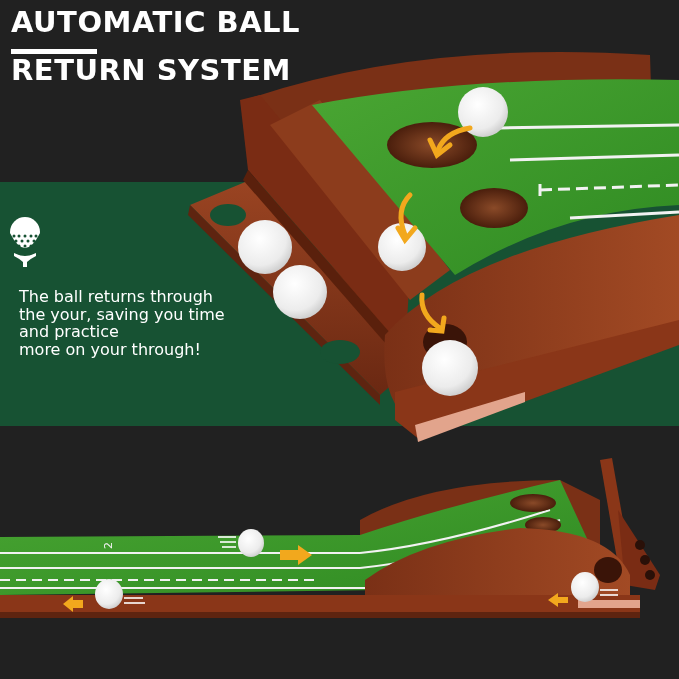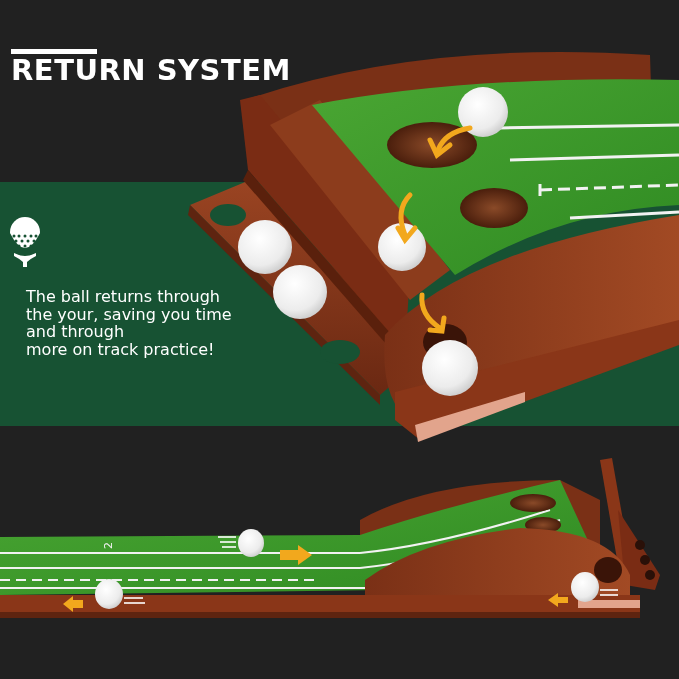--- a/index.html
+++ b/index.html
@@ -4,21 +4,21 @@
 <style>
   html,body{margin:0;padding:0;}
   body{width:679px;height:679px;overflow:hidden;background:#212121;position:relative;font-family:"DejaVu Sans","Liberation Sans",sans-serif;}
   .stage{position:absolute;inset:0;}
   .green-band{position:absolute;left:0;top:182px;width:679px;height:244px;background:#175233;}
   .title{position:absolute;left:11px;color:#fff;font-weight:bold;font-size:29px;letter-spacing:0.5px;line-height:1;white-space:nowrap;}
   .title.l1{top:8px;}
   .title.l2{top:56px;}
   .title-rule{position:absolute;left:11px;top:49px;width:86px;height:5px;background:#fff;}
   .tee-icon{position:absolute;left:8px;top:215px;width:34px;height:56px;}
-  .desc{position:absolute;left:26px;top:288px;color:#fff;font-size:16px;line-height:17.5px;}
+  .desc{position:absolute;left:19px;top:288px;color:#fff;font-size:16px;line-height:17.5px;}
   .desc div{white-space:nowrap;}
   svg.scene{position:absolute;left:0;top:0;}
 </style>
 </head>
 <body>
 
 <div class="stage">
 
   <div class="green-band"></div>
 
@@ -144,20 +144,21 @@
 
     <g fill="#f2a81d">
       <path d="M280 550 L298 550 L298 545 L312 555 L298 565 L298 560 L280 560 Z"></path>
       <path d="M83 600 L73 600 L73 596 L63 604 L73 612 L73 608 L83 608 Z"></path>
       <path d="M568 597 L558 597 L558 593 L548 600 L558 607 L558 603 L568 603 Z"></path>
     </g>
 
     <text x="112" y="549" fill="#f2f2f2" font-size="11" font-family="DejaVu Sans, sans-serif" transform="rotate(-90 112 549)">2</text>
   </svg>
 
+  <div class="title l1">AUTOMATIC BALL</div>
   <div class="title-rule"></div>
   <div class="title l2">RETURN SYSTEM</div>
 
   <svg class="tee-icon" viewBox="0 0 34 56">
     <circle cx="17" cy="17" r="15" fill="#ffffff"></circle>
     <rect x="2" y="18" width="30" height="16" fill="#175233"></rect>
     <path d="M2 18 Q17 48 32 18 Z" fill="#ffffff"></path>
     <g fill="#175233">
       <circle cx="6" cy="21" r="1.5"></circle>
         <circle cx="11" cy="21" r="1.5"></circle>
@@ -171,16 +172,16 @@
       <circle cx="11" cy="31" r="1.5"></circle>
         <circle cx="17" cy="31" r="1.5"></circle>
         <circle cx="23" cy="31" r="1.5"></circle>
     </g>
     <path d="M6 38 Q17 44 28 38 L28 41 Q22 44 19 47 L19 52 L15 52 L15 47 Q12 44 6 41 Z" fill="#ffffff"></path>
   </svg>
 
   <div class="desc">
     <div>The ball returns through</div>
     <div>the your, saving you time</div>
-    <div>and through</div>
-    <div>more on track practice!</div>
+    <div>and practice</div>
+    <div>more on your through!</div>
   </div>
 </div>
 
 </body></html>

